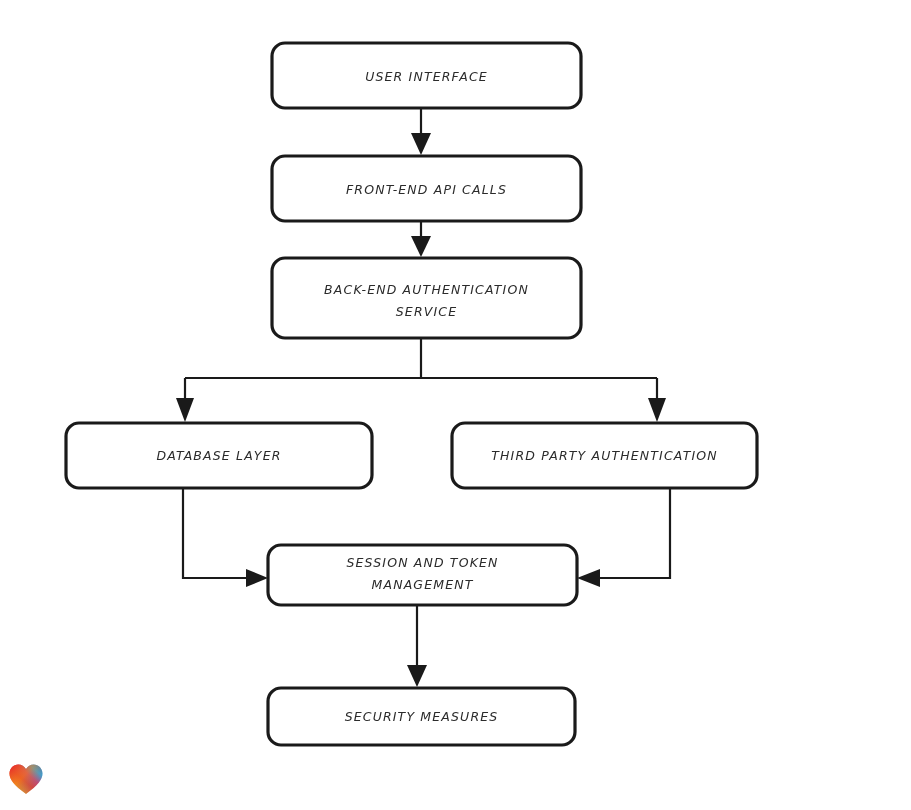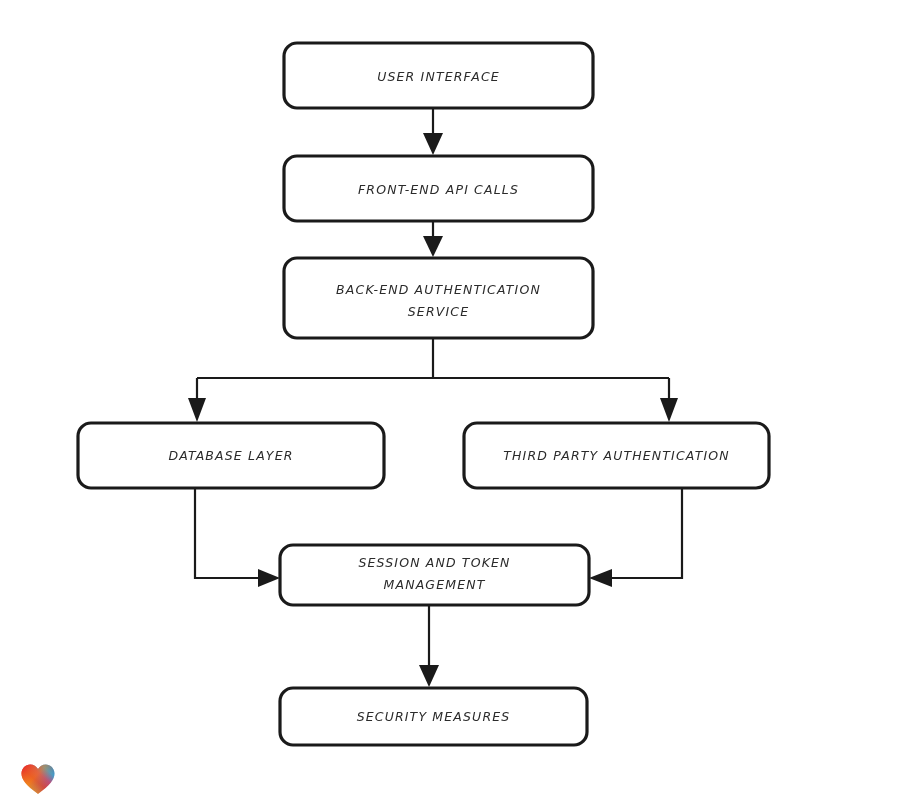--- a/index.html
+++ b/index.html
@@ -10,21 +10,21 @@
   }
   body {
     width: 911px;
     height: 810px;
     overflow: hidden;
     font-family: "DejaVu Sans", sans-serif;
     position: relative;
   }
   #diagram-root {
     position: absolute;
-    left: 12px;
+    left: 0;
     top: 0;
     width: 837px;
     height: 810px;
   }
   svg.flow-canvas {
     position: absolute;
     left: 0;
     top: 0;
     width: 911px;
     height: 810px;

